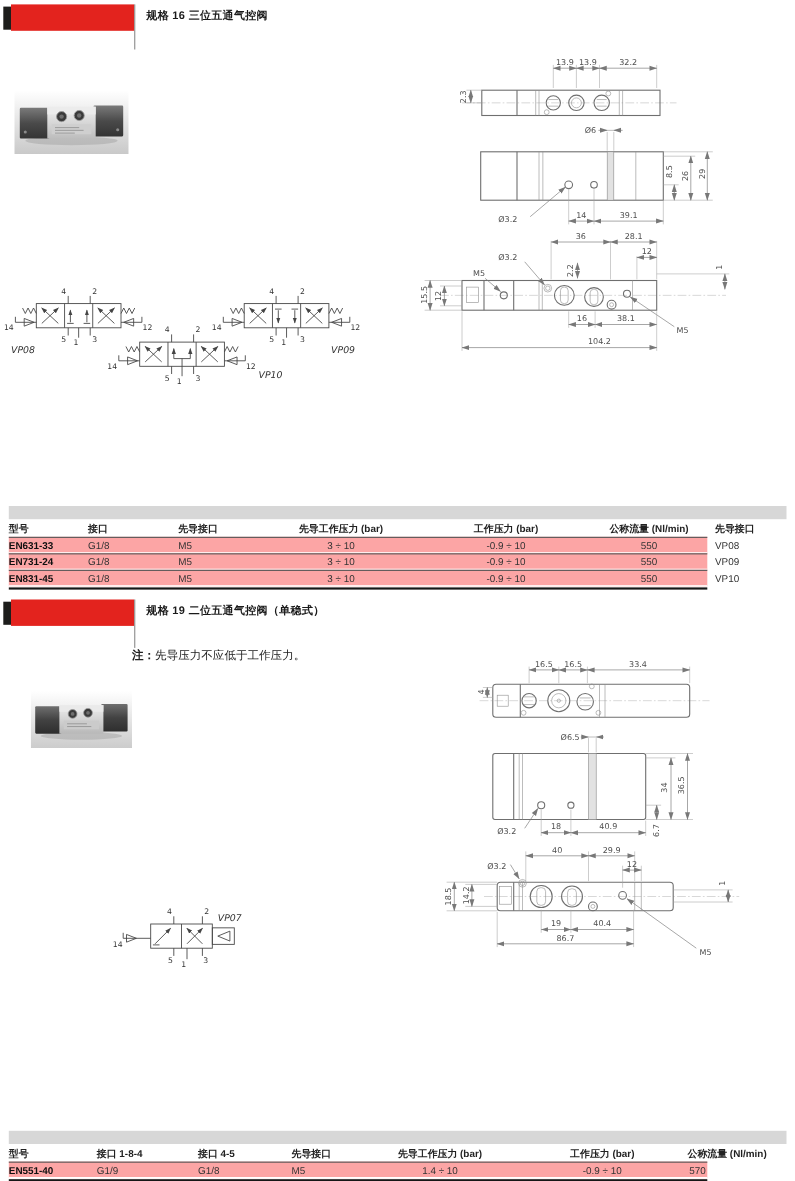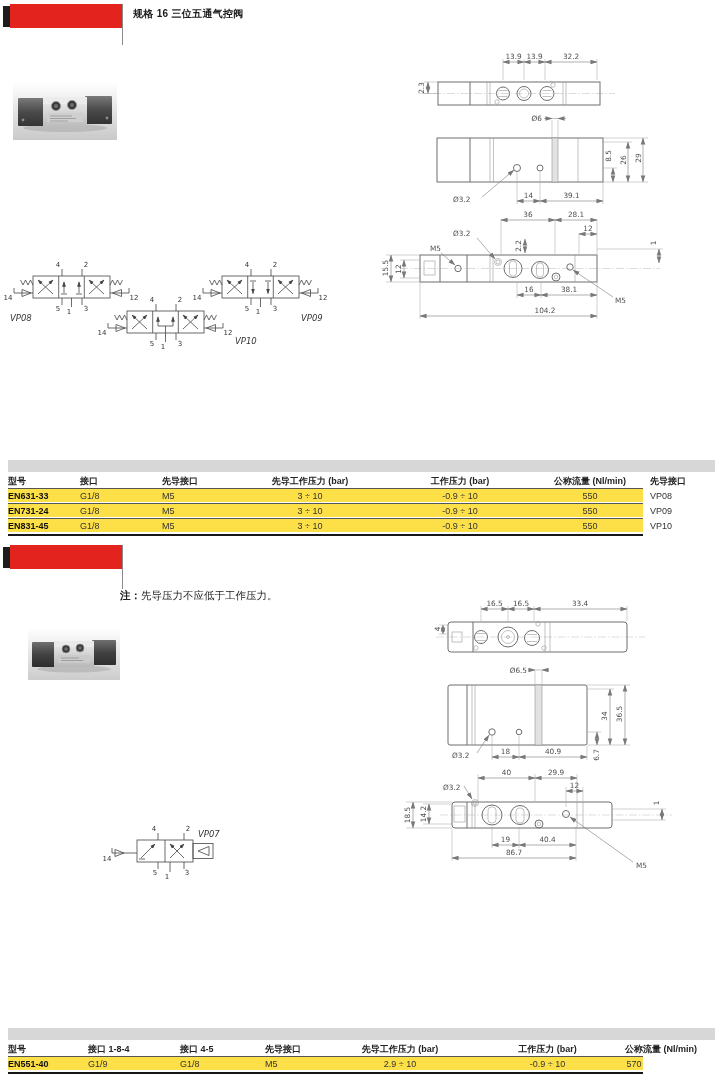--- a/index.html
+++ b/index.html
@@ -13,21 +13,21 @@
   .note{position:absolute;font-size:10.5px;color:#222;white-space:nowrap}
   .note b{font-weight:bold}
   .photo{position:absolute}
   .band{position:absolute;left:8px;width:707px;height:12px;background:#d7d7d7}
   .tbl{position:absolute;left:8px;width:635px;border-bottom:2.5px solid #161616;padding-bottom:1px}
   .trow{display:grid;align-items:center}
   .t1 .trow{grid-template-columns:72px 82px 68px 160px 140px 120px 1fr}
   .t2 .trow{grid-template-columns:80px 92px 85px 65px 140px 155px 1fr}
   .thead{height:14px;background:#fff}
   .thead .c{font-size:9px;font-weight:bold;color:#222;white-space:nowrap}
-  .tdata{height:13px;background:#fde047;border-top:1px solid #555;border-bottom:1px solid #fff}
+  .tdata{height:13px;background:#fca5a5;border-top:1px solid #555;border-bottom:1px solid #fff}
   .tdata .c{font-size:9px;color:#333;white-space:nowrap}
   .c.ctr{text-align:center}
   .c.model{font-weight:bold;color:#101010}
   svg.art{position:absolute;left:0;top:0}
   .body{fill:none;stroke:#6f6f6f;stroke-width:1}
   .thin{fill:none;stroke:#909090;stroke-width:.55}
   .slot{fill:#e2e2e2;stroke:#8a8a8a;stroke-width:.55}
   .ext{stroke:#a3a3a3;stroke-width:.5;fill:none}
   .cl{stroke:#b8b8b8;stroke-width:.5;stroke-dasharray:8 2 1.5 2;fill:none}
   .dim{stroke:#787878;stroke-width:.6;fill:none;marker-start:url(#ma);marker-end:url(#ma)}
@@ -80,20 +80,21 @@
       <rect x="34" y="31" width="36" height="9" fill="#cfcfcf"></rect>
       <path d="M37,34 h22 M37,36.5 h26 M37,39 h18" stroke="#8c8c8c" stroke-width=".7" fill="none"></path>
       <circle cx="10" cy="38" r="1.4" fill="#8b8b8b"></circle>
         <circle cx="94" cy="36" r="1.4" fill="#8b8b8b"></circle>
     </svg>
   </div>
 
   <div class="blk" style="left:3px;top:547px;width:7px;height:21px"></div>
   <div class="red" style="left:10px;top:545px;width:112px;height:24px"></div>
   <div class="vline" style="left:122px;top:545px;height:44px"></div>
+  <h1 class="title" style="left:133px;top:548px">规格 19 二位五通气控阀（单稳式）</h1>
   <div class="note" style="left:120px;top:589px"><b>注：</b><span>先导压力不应低于工作压力。</span></div>
 
   <div class="photo" style="left:28px;top:628px;width:92px;height:52px">
     <svg width="92" height="52" viewBox="0 0 92 52">
       <defs>
         <linearGradient id="pbg2" x1="0" y1="0" x2="0" y2="1">
             <stop offset="0" stop-color="#ffffff"></stop>
             <stop offset="1" stop-color="#cccccc"></stop>
           </linearGradient>
         <linearGradient id="dk2" x1="0" y1="0" x2="0" y2="1">
@@ -483,19 +484,19 @@
       <span class="c l">先导接口</span>
       <span class="c ctr">先导工作压力 (bar)</span>
       <span class="c ctr">工作压力 (bar)</span>
       <span class="c ctr">公称流量 (Nl/min)</span>
     </div>
     <div class="trow tdata">
       <span class="c model">EN551-40</span>
       <span class="c">G1/9</span>
       <span class="c">G1/8</span>
       <span class="c">M5</span>
-      <span class="c ctr">2.9 ÷ 10</span>
+      <span class="c ctr">1.4 ÷ 10</span>
       <span class="c ctr">-0.9 ÷ 10</span>
       <span class="c ctr">570</span>
     </div>
   </div>
 
 </div>
 
 </body></html>

